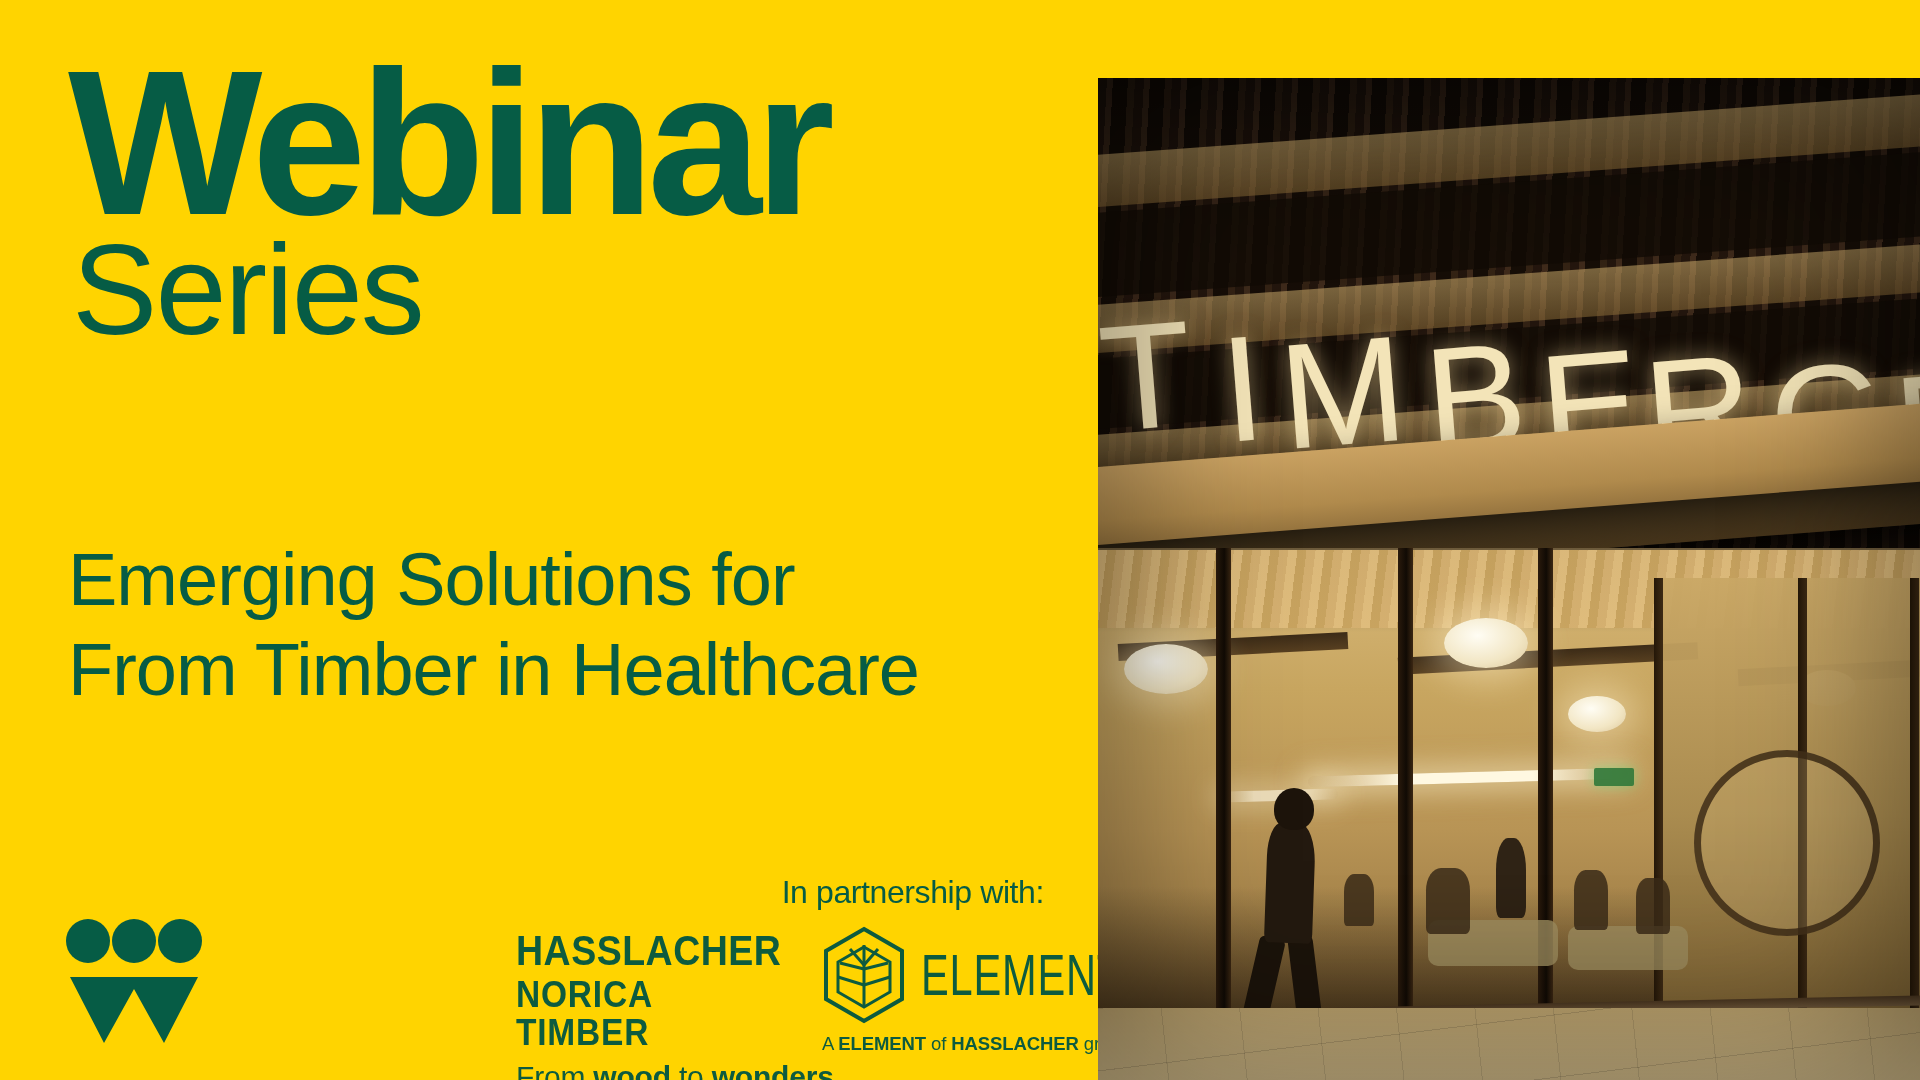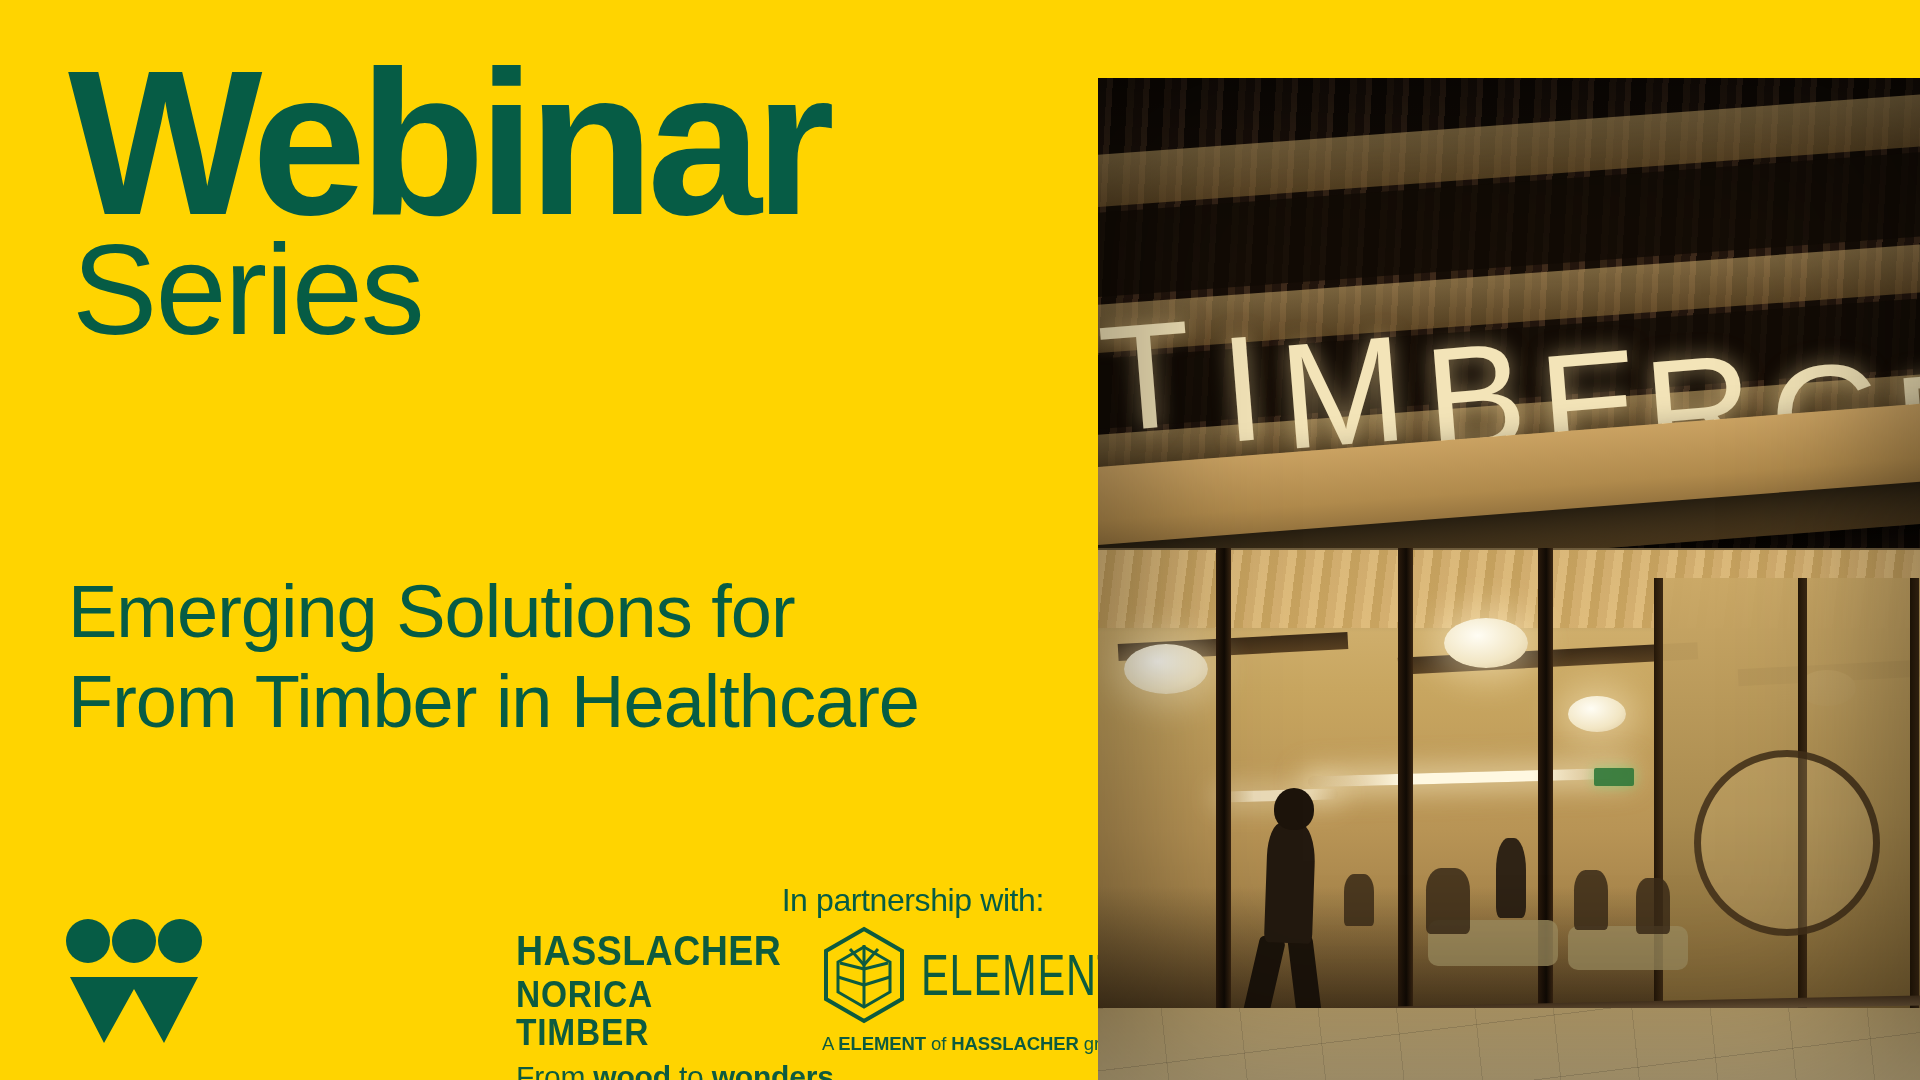--- a/index.html
+++ b/index.html
@@ -40,21 +40,20 @@
     letter-spacing:-2px;
     color:#065C45;
     display:block;
     margin-top:-14px;
     margin-left:4px;
   }
 
   #subtitle-block {
     position:absolute; left:68px; top:535px;
     width:940px;
-    margin-top:32px;
   }
   .subtitle-line {
     font-family:"Liberation Sans", sans-serif;
     font-weight:400;
     font-size:74px;
     line-height:1.22;
     letter-spacing:-1px;
     color:#065C45;
     white-space:nowrap;
   }
@@ -64,21 +63,21 @@
     position:absolute; left:64px; top:915px;
     width:140px; height:130px;
   }
 
   
   #partnership-area {
     position:absolute; left:500px; top:870px;
     width:560px; height:190px;
   }
   #partnership-label {
-    position:absolute; right:16px; top:12px;
+    position:absolute; right:16px; top:4px;
     font-size:32px;
     font-weight:400;
     color:#065C45;
     letter-spacing:-0.4px;
     white-space:nowrap;
   }
 
   
   #hasslacher-logo {
     position:absolute; left:16px; top:60px;

